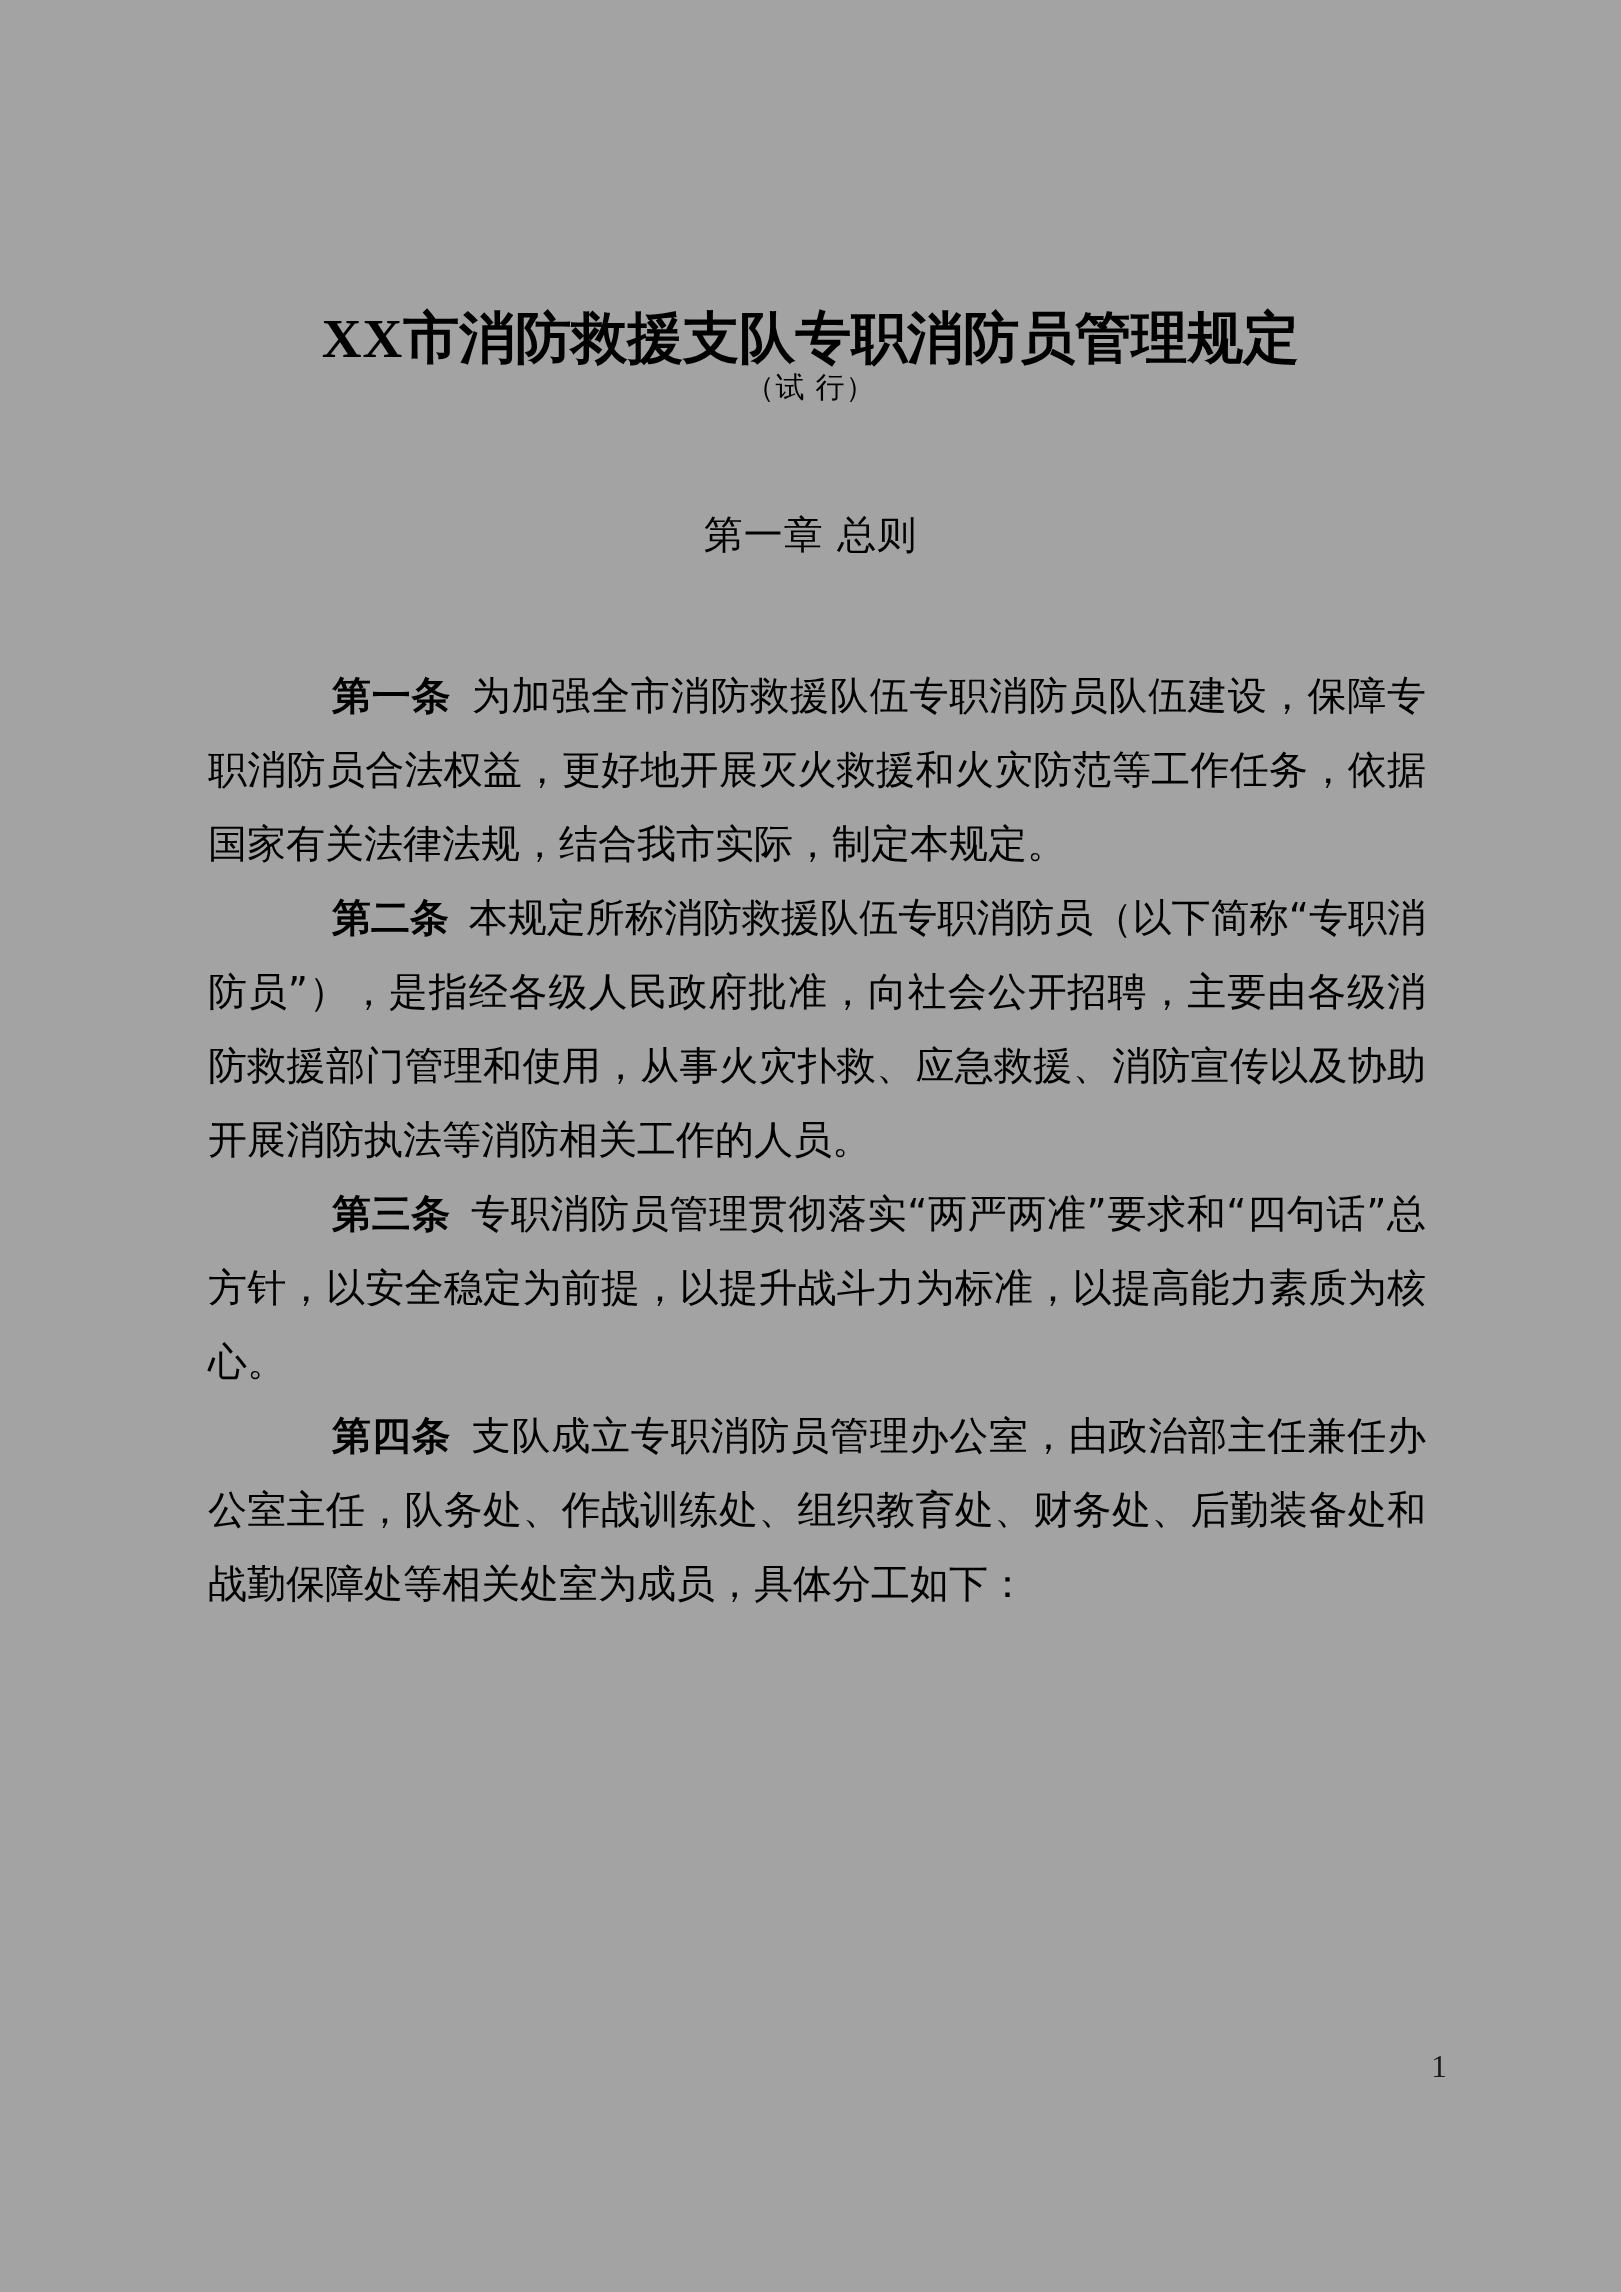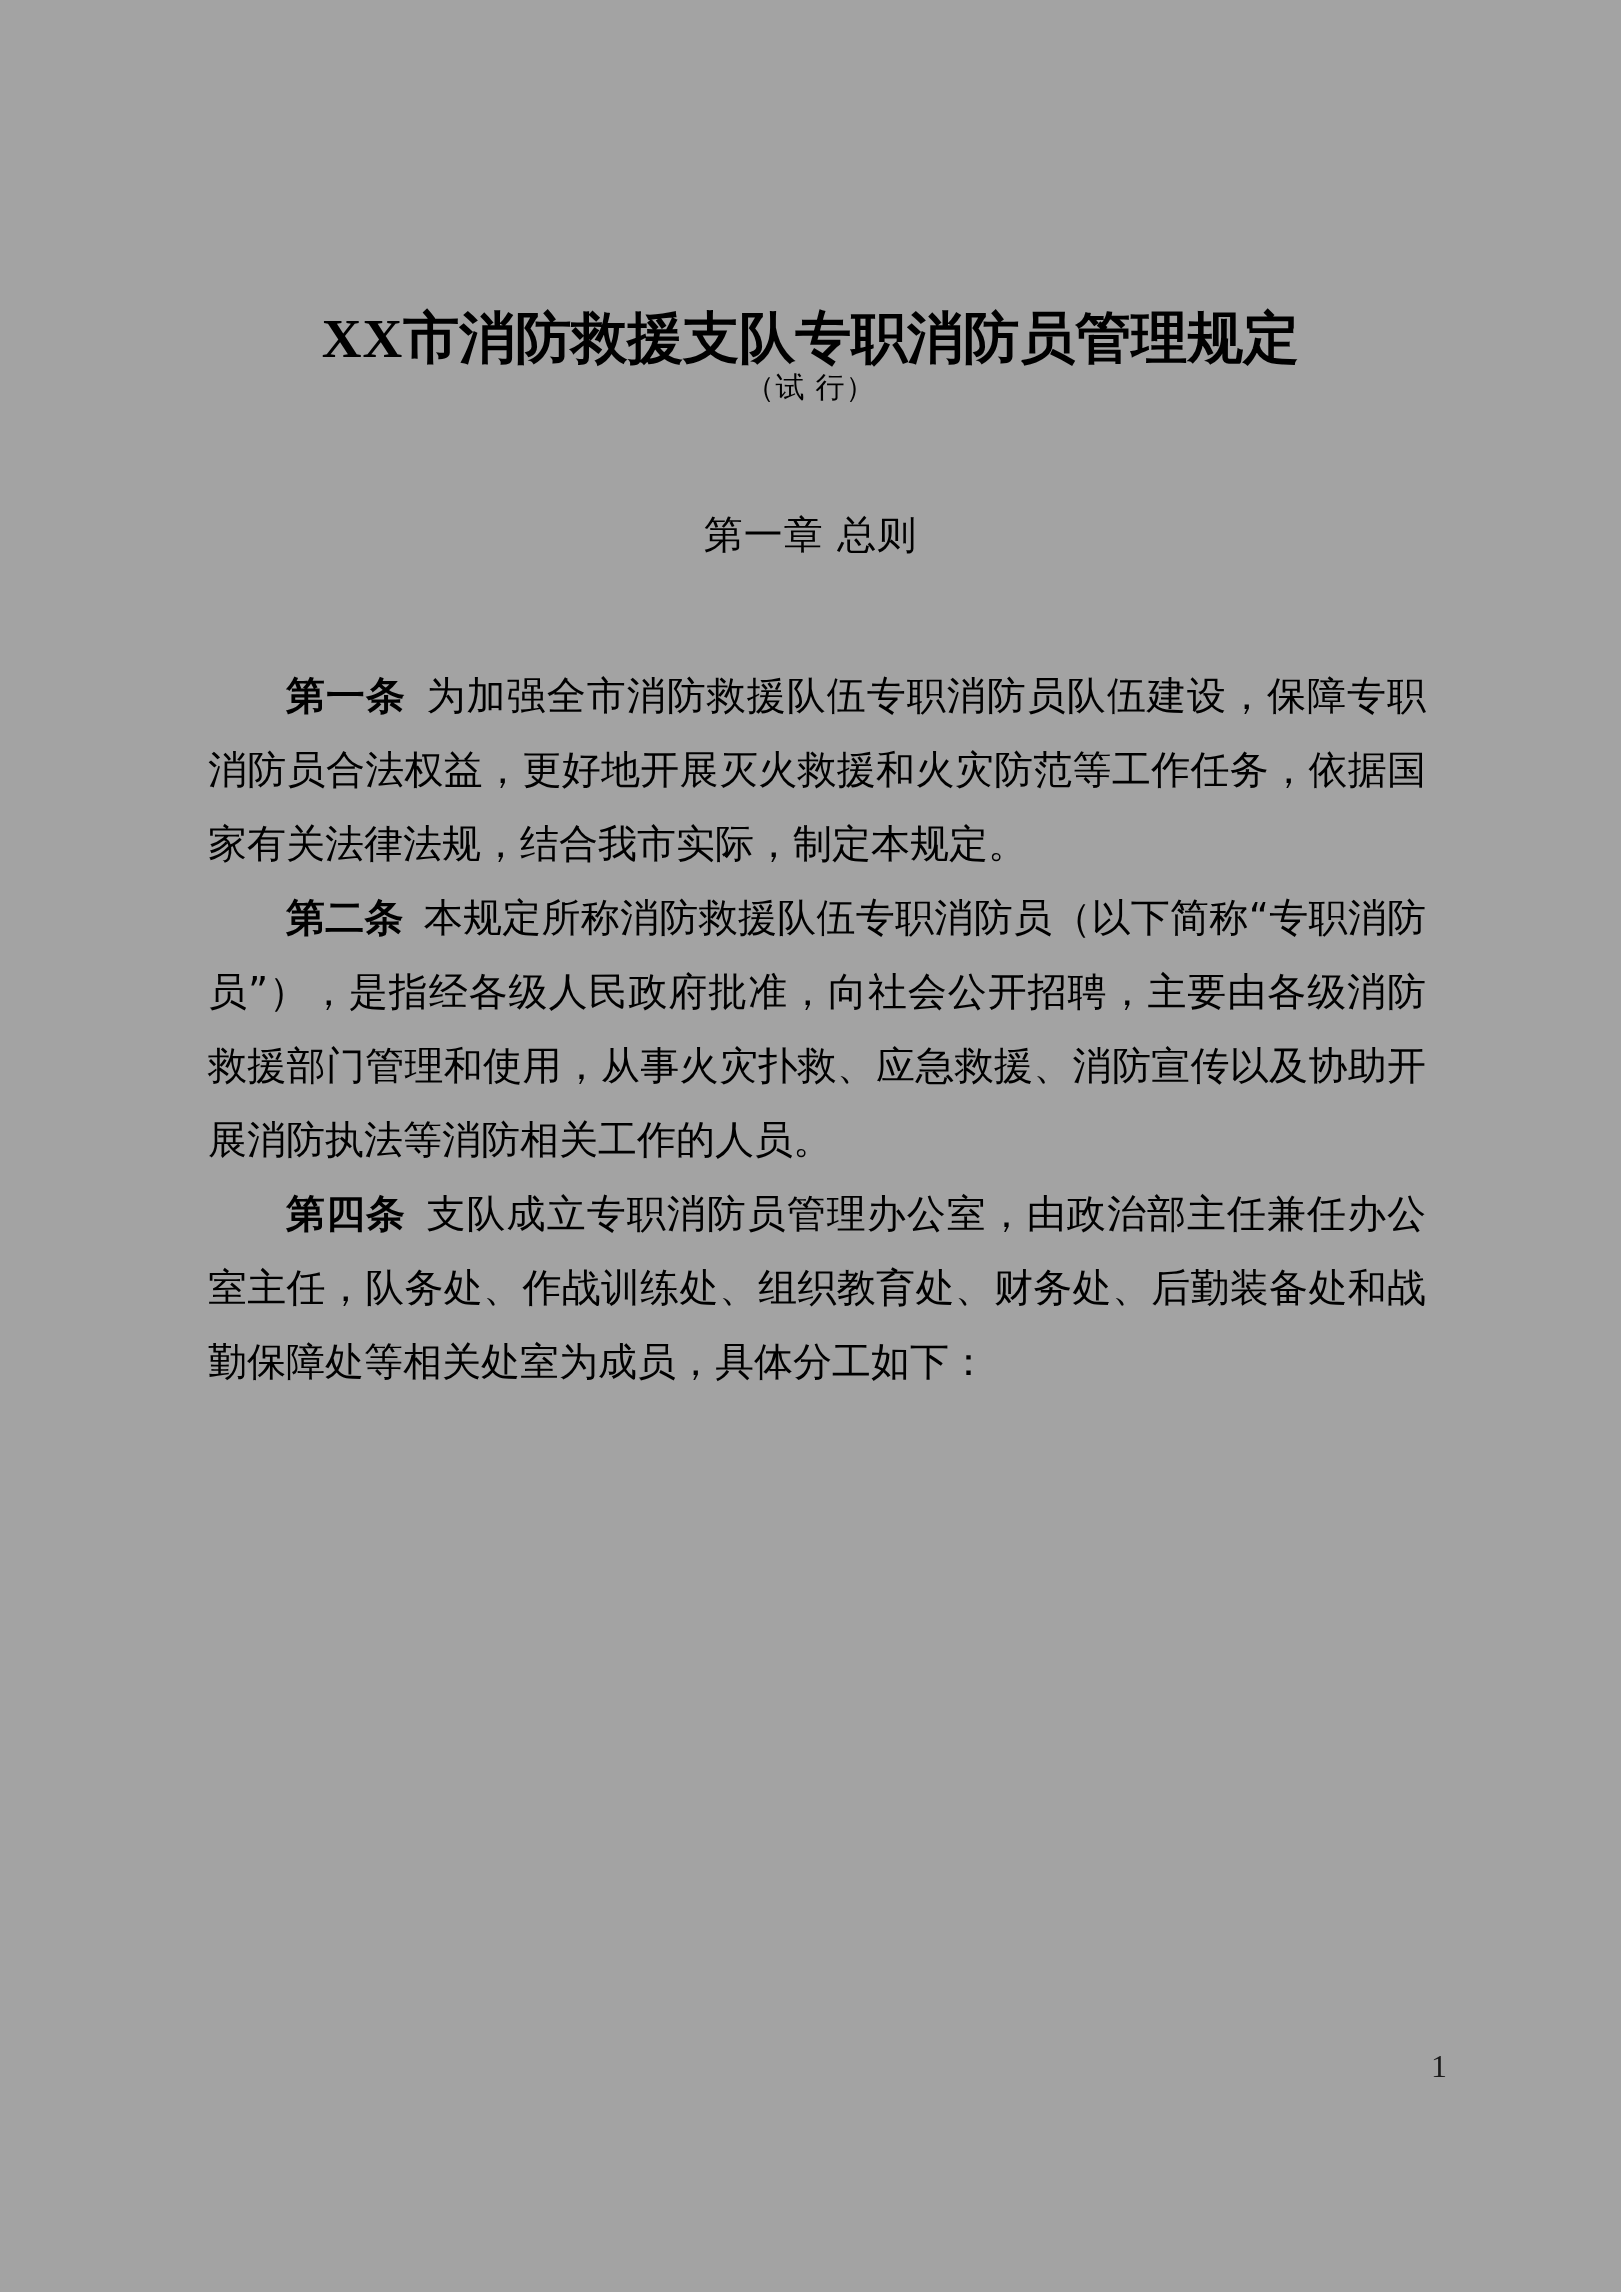--- a/index.html
+++ b/index.html
@@ -92,20 +92,21 @@
     text-align: justify;
     text-justify: inter-ideograph;
     text-indent: 2em;
     margin: 0;
     letter-spacing: 0px;
     word-break: break-all;
   }
   .para .marker {
     font-weight: 700;
     letter-spacing: 0px;
+    margin-left: 46px;
   }
   .para .marker::after {
     content: "\2002";
   }
 
   
   .page-number {
     position: absolute;
     right: 174px;
     top: 2050px;
@@ -122,19 +123,20 @@
 
   <h1 class="doc-title"><span class="latin">XX</span><span class="han">市消防救援支队专职消防员管理规定</span></h1>
 
   <div class="doc-subtitle">（试 行）</div>
 
   <div class="chapter-heading">第一章 总则</div>
 
   <div id="body-text">
     <p class="para"><span class="marker">第一条</span><span>为加强全市消防救援队伍专职消防员队伍建设，保障专职消防员合法权益，更好地开展灭火救援和火灾防范等工作任务，依据国家有关法律法规，结合我市实际，制定本规定。</span></p>
     <p class="para"><span class="marker">第二条</span><span>本规定所称消防救援队伍专职消防员（以下简称“专职消防员”），是指经各级人民政府批准，向社会公开招聘，主要由各级消防救援部门管理和使用，从事火灾扑救、应急救援、消防宣传以及协助开展消防执法等消防相关工作的人员。</span></p>
+    <p class="para"><span class="marker">第三条</span><span>专职消防员管理贯彻落实“两严两准”要求和“四句话”总方针，以安全稳定为前提，以提升战斗力为标准，以提高能力素质为核心。</span></p>
     <p class="para"><span class="marker">第四条</span><span>支队成立专职消防员管理办公室，由政治部主任兼任办公室主任，队务处、作战训练处、组织教育处、财务处、后勤装备处和战勤保障处等相关处室为成员，具体分工如下：</span></p>
   </div>
 
   <div class="page-number">1</div>
 
 </div>
 
 
 </body></html>

